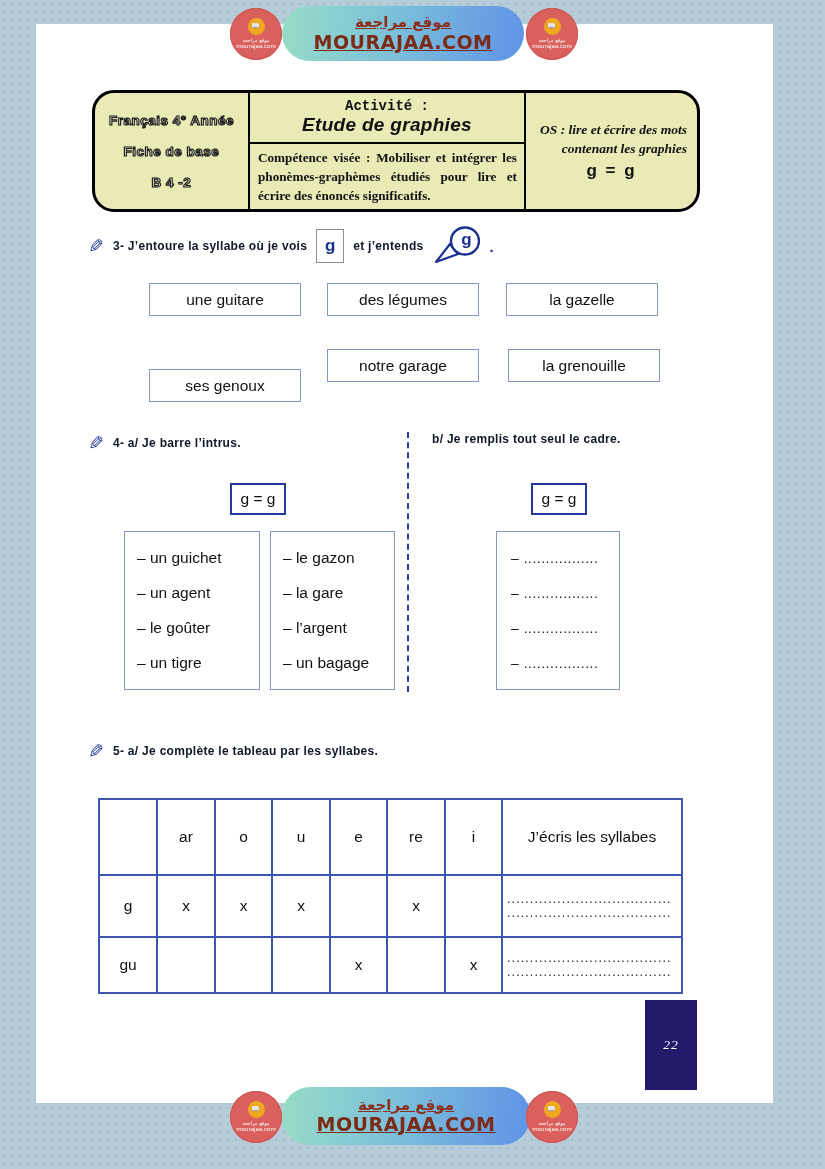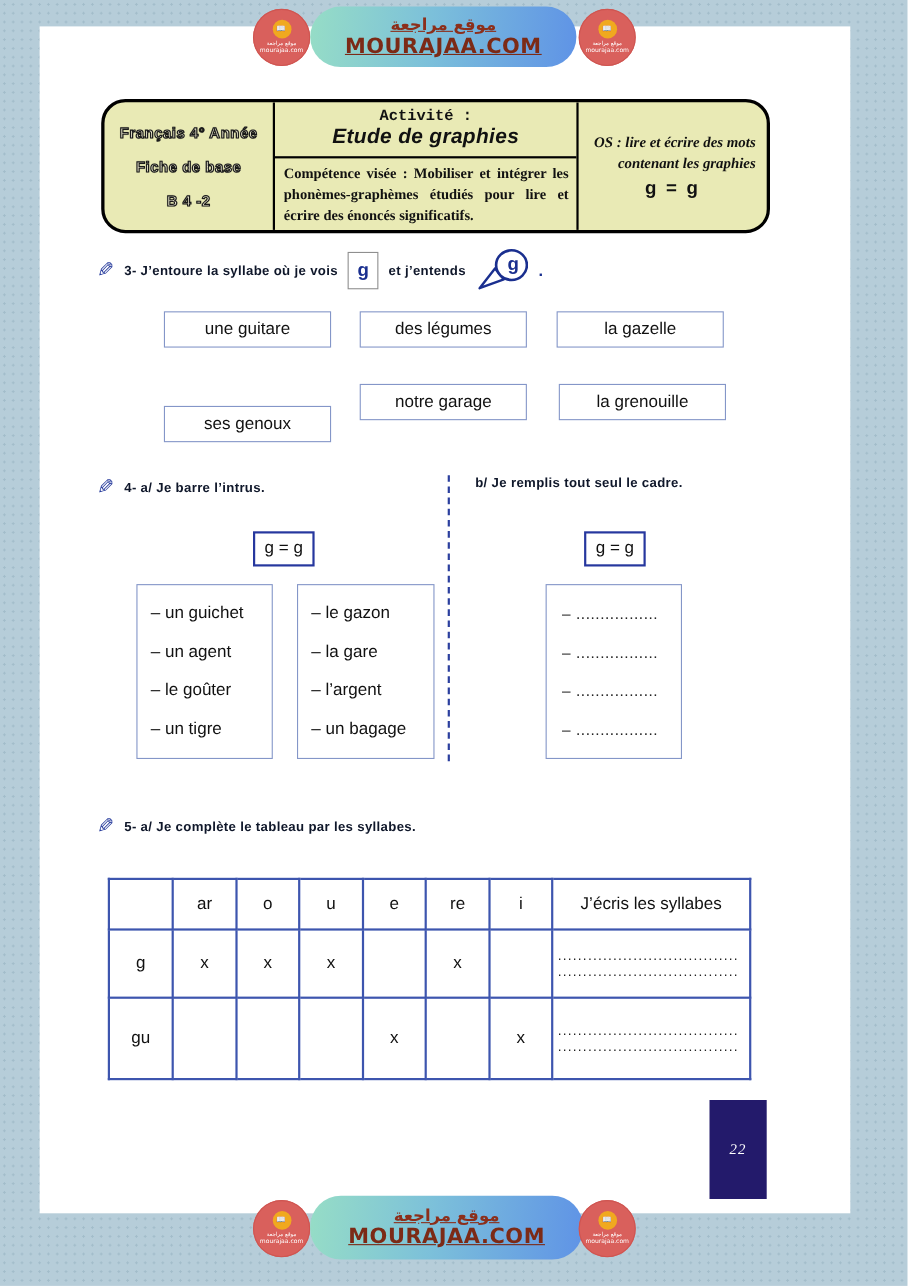--- a/index.html
+++ b/index.html
@@ -212,21 +212,21 @@
   <span class="script-head">4- a/ Je barre l’intrus.</span>
 </div>
 <div class="abs head-row" style="left:432px; top:432px;">
   <span class="script-head">b/ Je remplis tout seul le cadre.</span>
 </div>
 <div class="abs divider"></div>
 
 <div class="abs ggbox" style="left:230px; top:483px;">g = g</div>
 <div class="abs ggbox" style="left:531px; top:483px;">g = g</div>
 
-<div class="abs listbox" style="left:124px; top:531px; width:124px; height:159px;">
+<div class="abs listbox" style="left:124px; top:531px; width:136px; height:159px;">
   <div>– un guichet</div>
   <div>– un agent</div>
   <div>– le goûter</div>
   <div>– un tigre</div>
 </div>
 <div class="abs listbox" style="left:270px; top:531px; width:125px; height:159px;">
   <div>– le gazon</div>
   <div>– la gare</div>
   <div>– l’argent</div>
   <div>– un bagage</div>
@@ -248,21 +248,21 @@
     <col style="width:58px">
       <col style="width:58px">
       <col style="width:57px">
       <col style="width:58px">
     <col style="width:57px">
       <col style="width:58px">
       <col style="width:57px">
       <col style="width:180px">
   </colgroup>
   <tbody>
-      <tr style="height:46px">
+      <tr style="height:76px">
     <td></td>
     <td>ar</td>
     <td>o</td>
     <td>u</td>
     <td>e</td>
     <td>re</td>
     <td>i</td>
     <td>J’écris les syllabes</td>
   </tr>
   <tr style="height:62px">
@@ -273,21 +273,21 @@
     <td></td>
     <td>x</td>
     <td></td>
     <td class="dotcell">
       <div class="dotcell-inner">
         <div class="dotline">....................................</div>
         <div class="dotline">....................................</div>
       </div>
     </td>
   </tr>
-  <tr style="height:74px">
+  <tr style="height:56px">
     <td>gu</td>
     <td></td>
     <td></td>
     <td></td>
     <td>x</td>
     <td></td>
     <td>x</td>
     <td class="dotcell">
       <div class="dotcell-inner">
         <div class="dotline">....................................</div>

